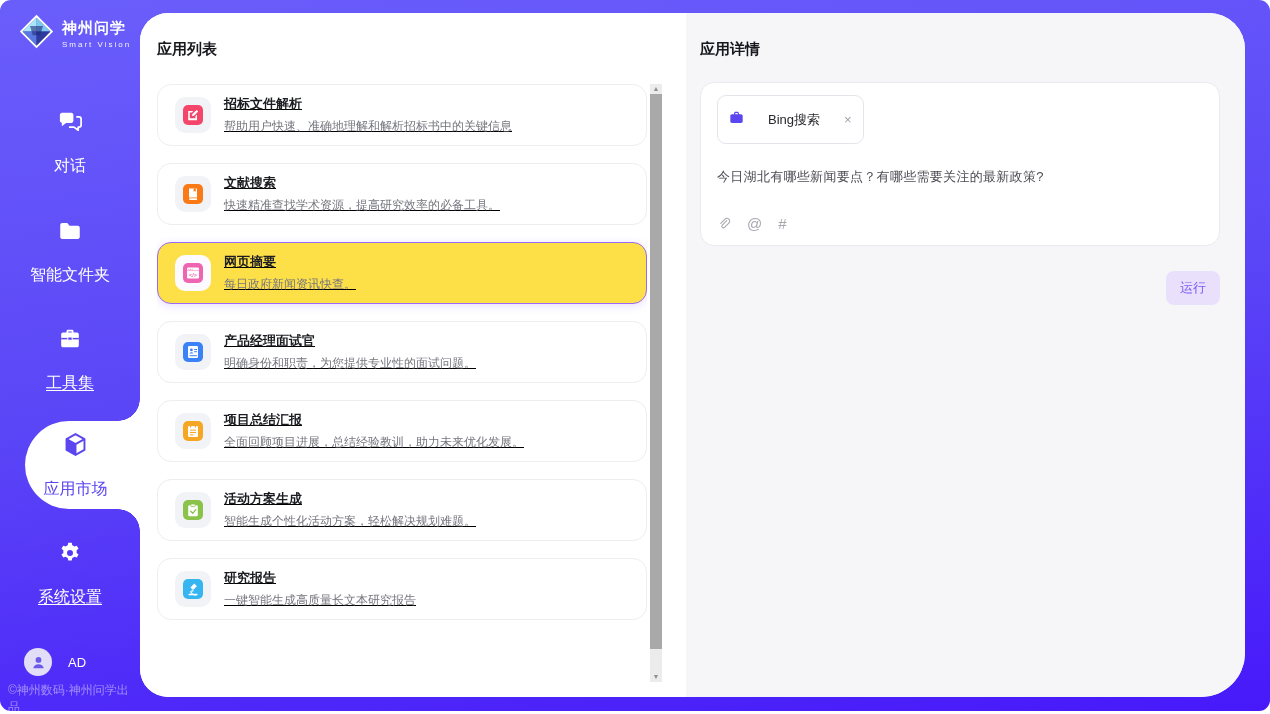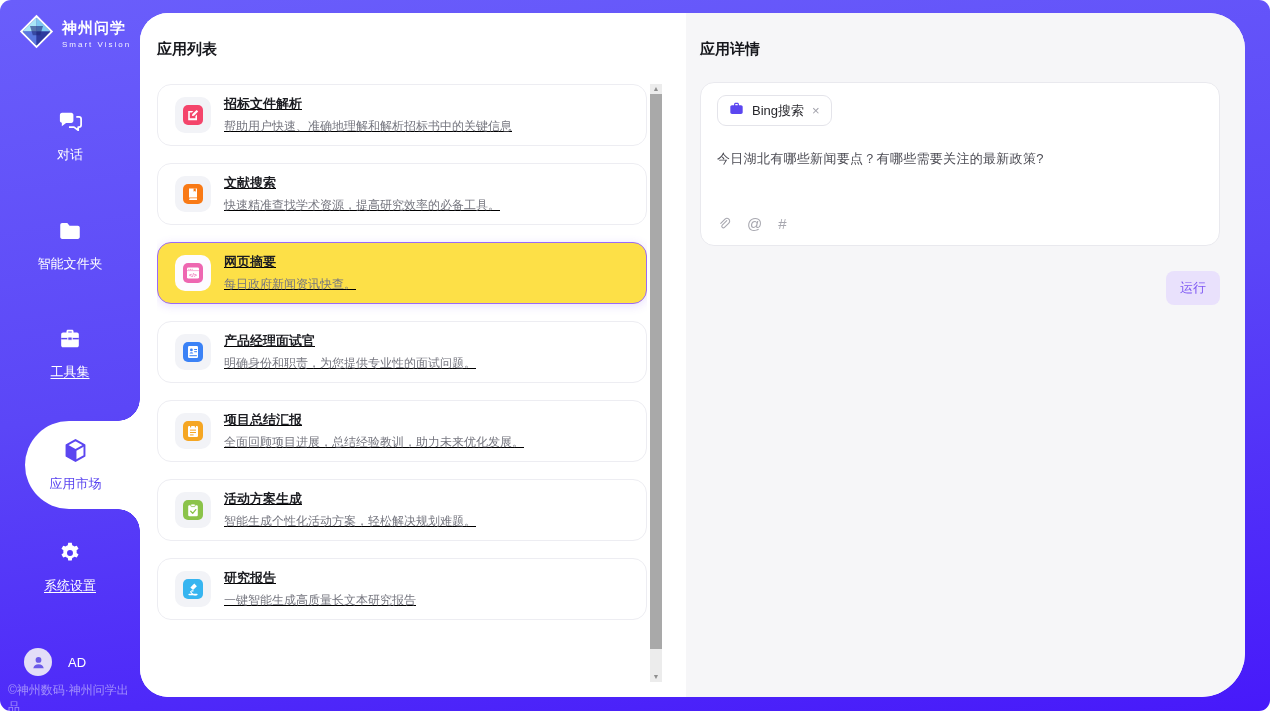--- a/index.html
+++ b/index.html
@@ -13,21 +13,21 @@
   .brand { position:absolute; left:18px; top:13px; display:flex; align-items:center; gap:7px; }
   .brand-name { font-size:15px; font-weight:700; letter-spacing:1px; }
   .brand-tag  { font-size:8px; letter-spacing:2px; opacity:.92; margin-top:2px; }
   .side-item { position:absolute; left:0; width:140px; display:flex; flex-direction:column;
                align-items:center; gap:7px; color:#fff; cursor:pointer; }
   .side-item:nth-child(1){ top:108px; }
   .side-item:nth-child(2){ top:218px; }
   .side-item:nth-child(3){ top:326px; }
   .side-item:nth-child(4){ top:421px; }
   .side-item:nth-child(5){ top:540px; }
-  .nav-label { font-size:13px; }
+  .nav-label { font-size:16px;margin-top:10px; }
   .nav-label.ul { text-decoration:underline; text-underline-offset:2px; }
   .side-item.active { left:25px; width:115px; height:88px; background:#fff;
                       border-radius:44px 0 0 44px; color:#5b46f0; justify-content:center;
                       padding-right:14px; }
   .side-item.active::before { content:""; position:absolute; right:0; top:-22px; width:22px; height:22px;
       background:radial-gradient(circle at 0 0, rgba(0,0,0,0) 21.5px, #fff 22px); }
   .side-item.active::after  { content:""; position:absolute; right:0; bottom:-22px; width:22px; height:22px;
       background:radial-gradient(circle at 0 100%, rgba(0,0,0,0) 21.5px, #fff 22px); }
   .user-row { position:absolute; left:24px; top:648px; display:flex; align-items:center; gap:16px; cursor:pointer; }
   .avatar { width:28px; height:28px; border-radius:50%; background:#e3def8;
@@ -58,21 +58,21 @@
   .scrollbar { position:absolute; left:510px; top:71px; width:12px; height:598px; background:#ececec; }
   .scroll-thumb { position:absolute; left:0; top:10px; width:12px; height:555px; background:#a9a9a9; cursor:pointer; }
   .scroll-arrow { position:absolute; left:0; width:12px; text-align:center; font-size:7px; color:#8f8f8f;
                   line-height:10px; cursor:pointer; }
   .scroll-arrow.up { top:0; } .scroll-arrow.down { bottom:0; }
 
   
   .detail-pane { position:relative; flex:1; background:#f6f6f8; padding:27px 25px 0 14px; }
   .detail-card { margin-top:24px; height:164px; background:#fff; border:1px solid #e9e9ee;
                  border-radius:14px; position:relative; padding:12px 16px; }
-  .chip { display:inline-flex; align-items:center; gap:8px; height:31px; padding:8px 11px;
+  .chip { display:inline-flex; align-items:center; gap:24px; height:49px; padding:8px 11px;
           border:1px solid #e4e4ea; border-radius:9px; background:#fff; cursor:pointer; }
   .chip-label { font-size:13px; color:#27272c; }
   .chip-x { font-size:13px; color:#a1a1aa; cursor:pointer; }
   .query-text { margin-top:24px; font-size:13px; color:#4b4b53; letter-spacing:.3px; }
   .card-tools { position:absolute; left:16px; bottom:13px; display:flex; align-items:center; gap:16px;
                 color:#a8a8b0; font-size:15px; }
   .card-tools .tool { cursor:pointer; display:flex; align-items:center; }
   .run-row { margin-top:25px; display:flex; justify-content:flex-end; }
   .run-btn { border:none; background:#e9e1fc; color:#7d57f3; font-size:13px; padding:8px 14px;
              border-radius:8px; cursor:pointer; font-family:inherit; }

